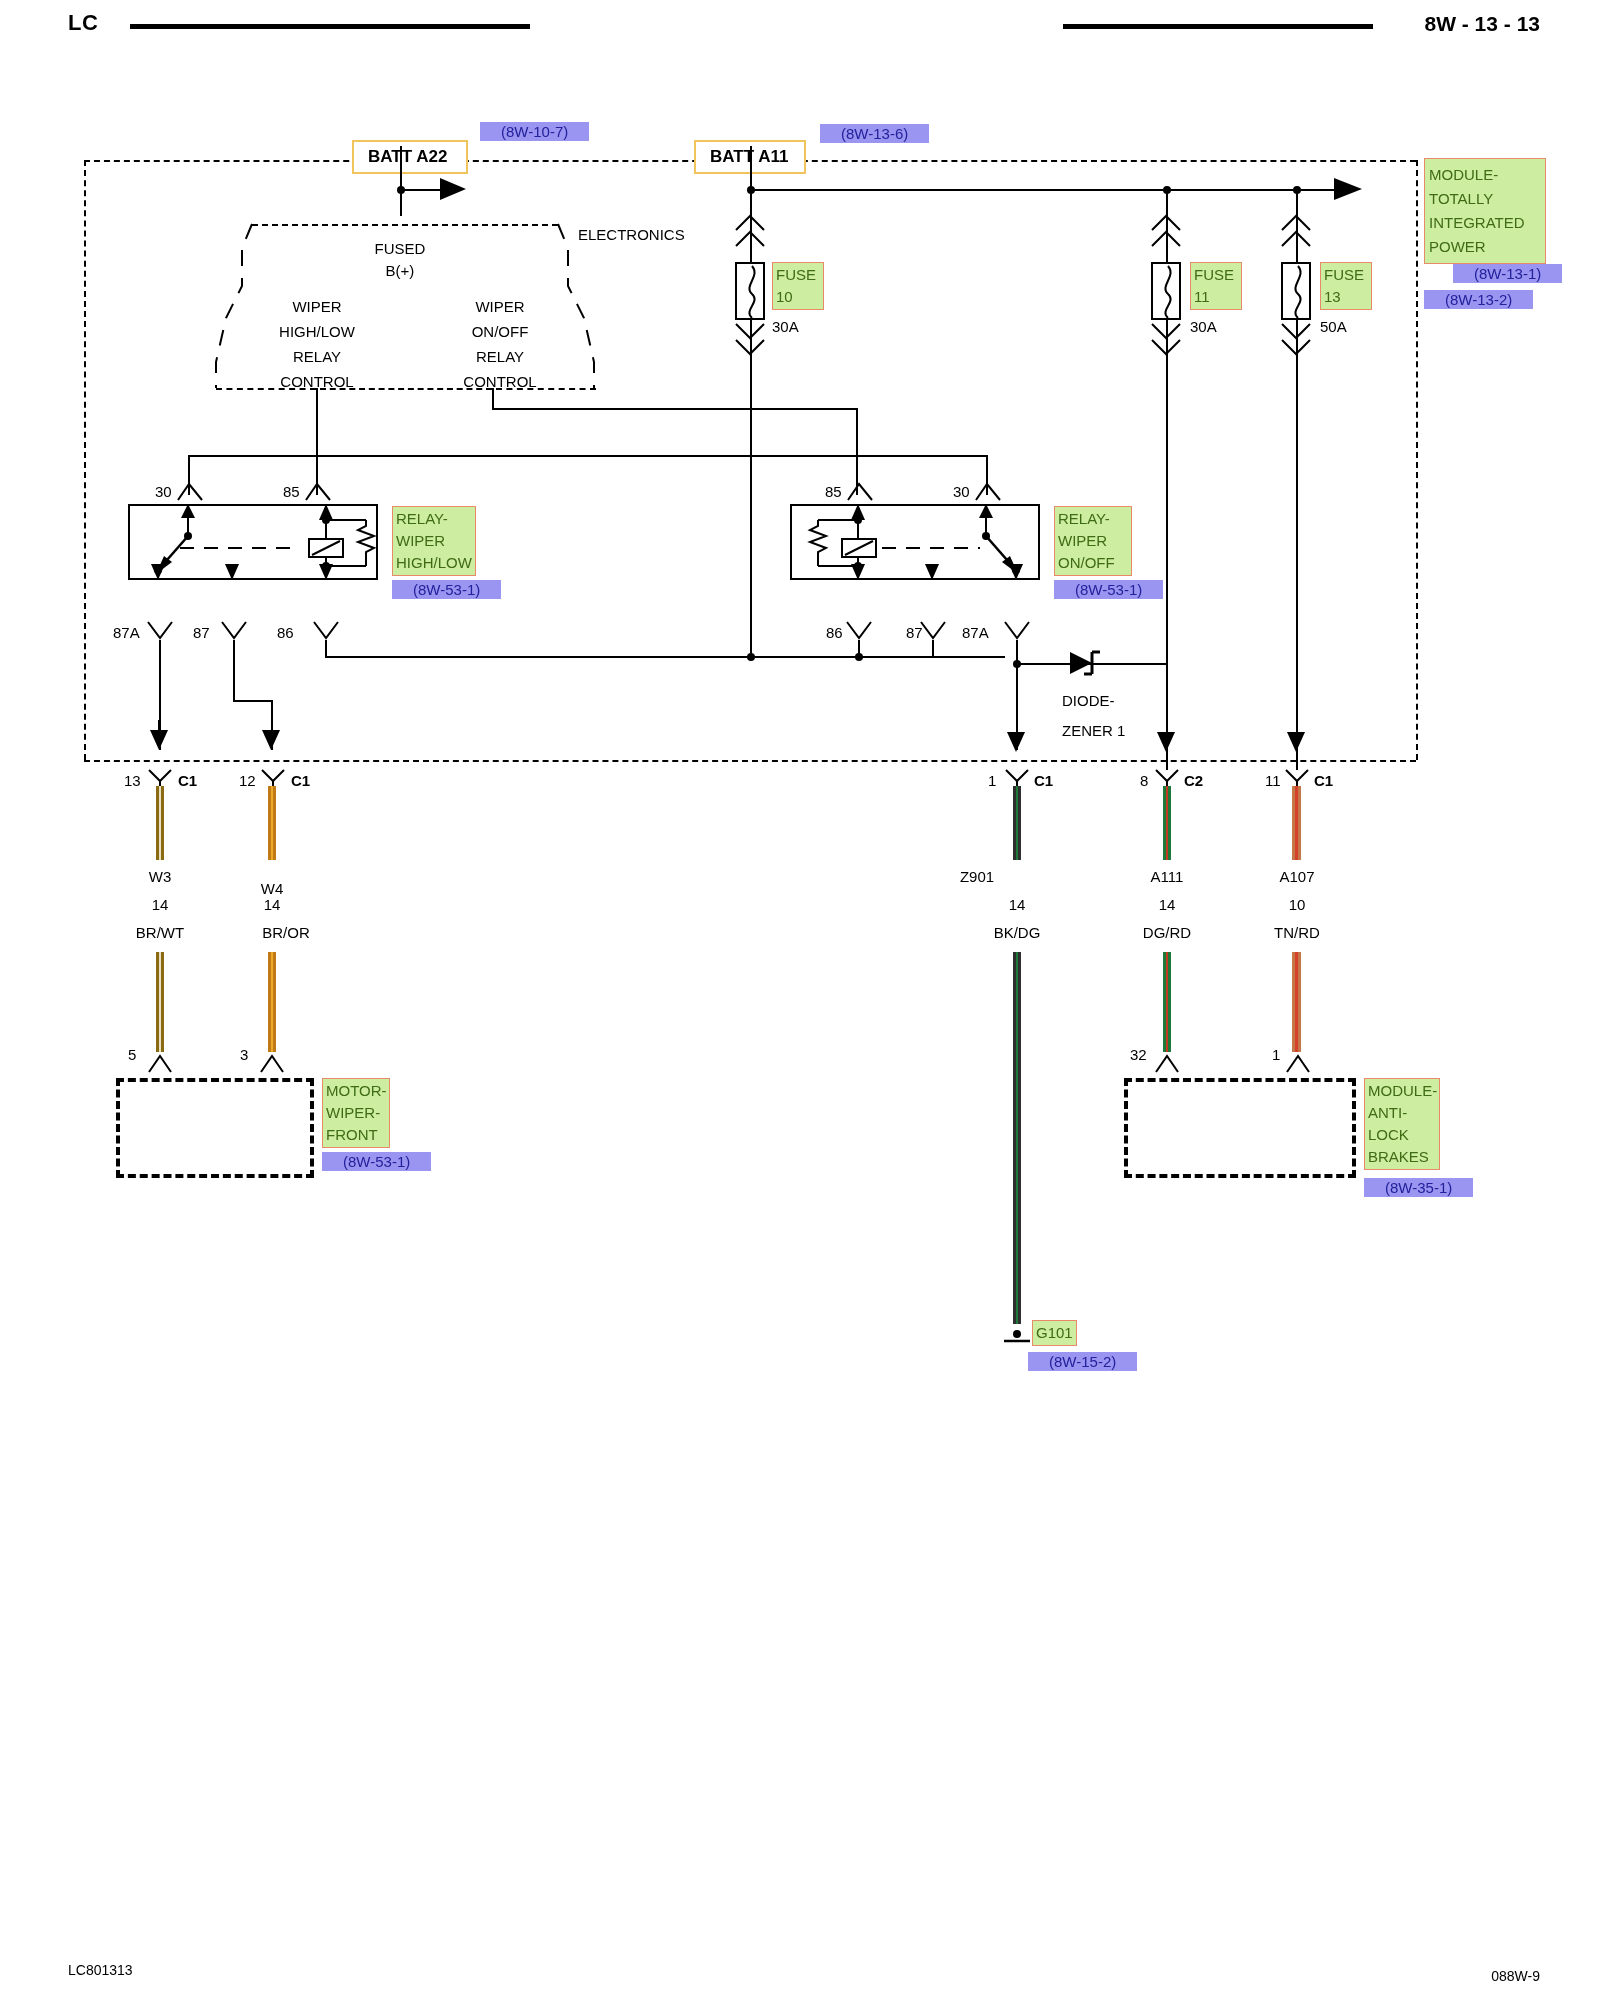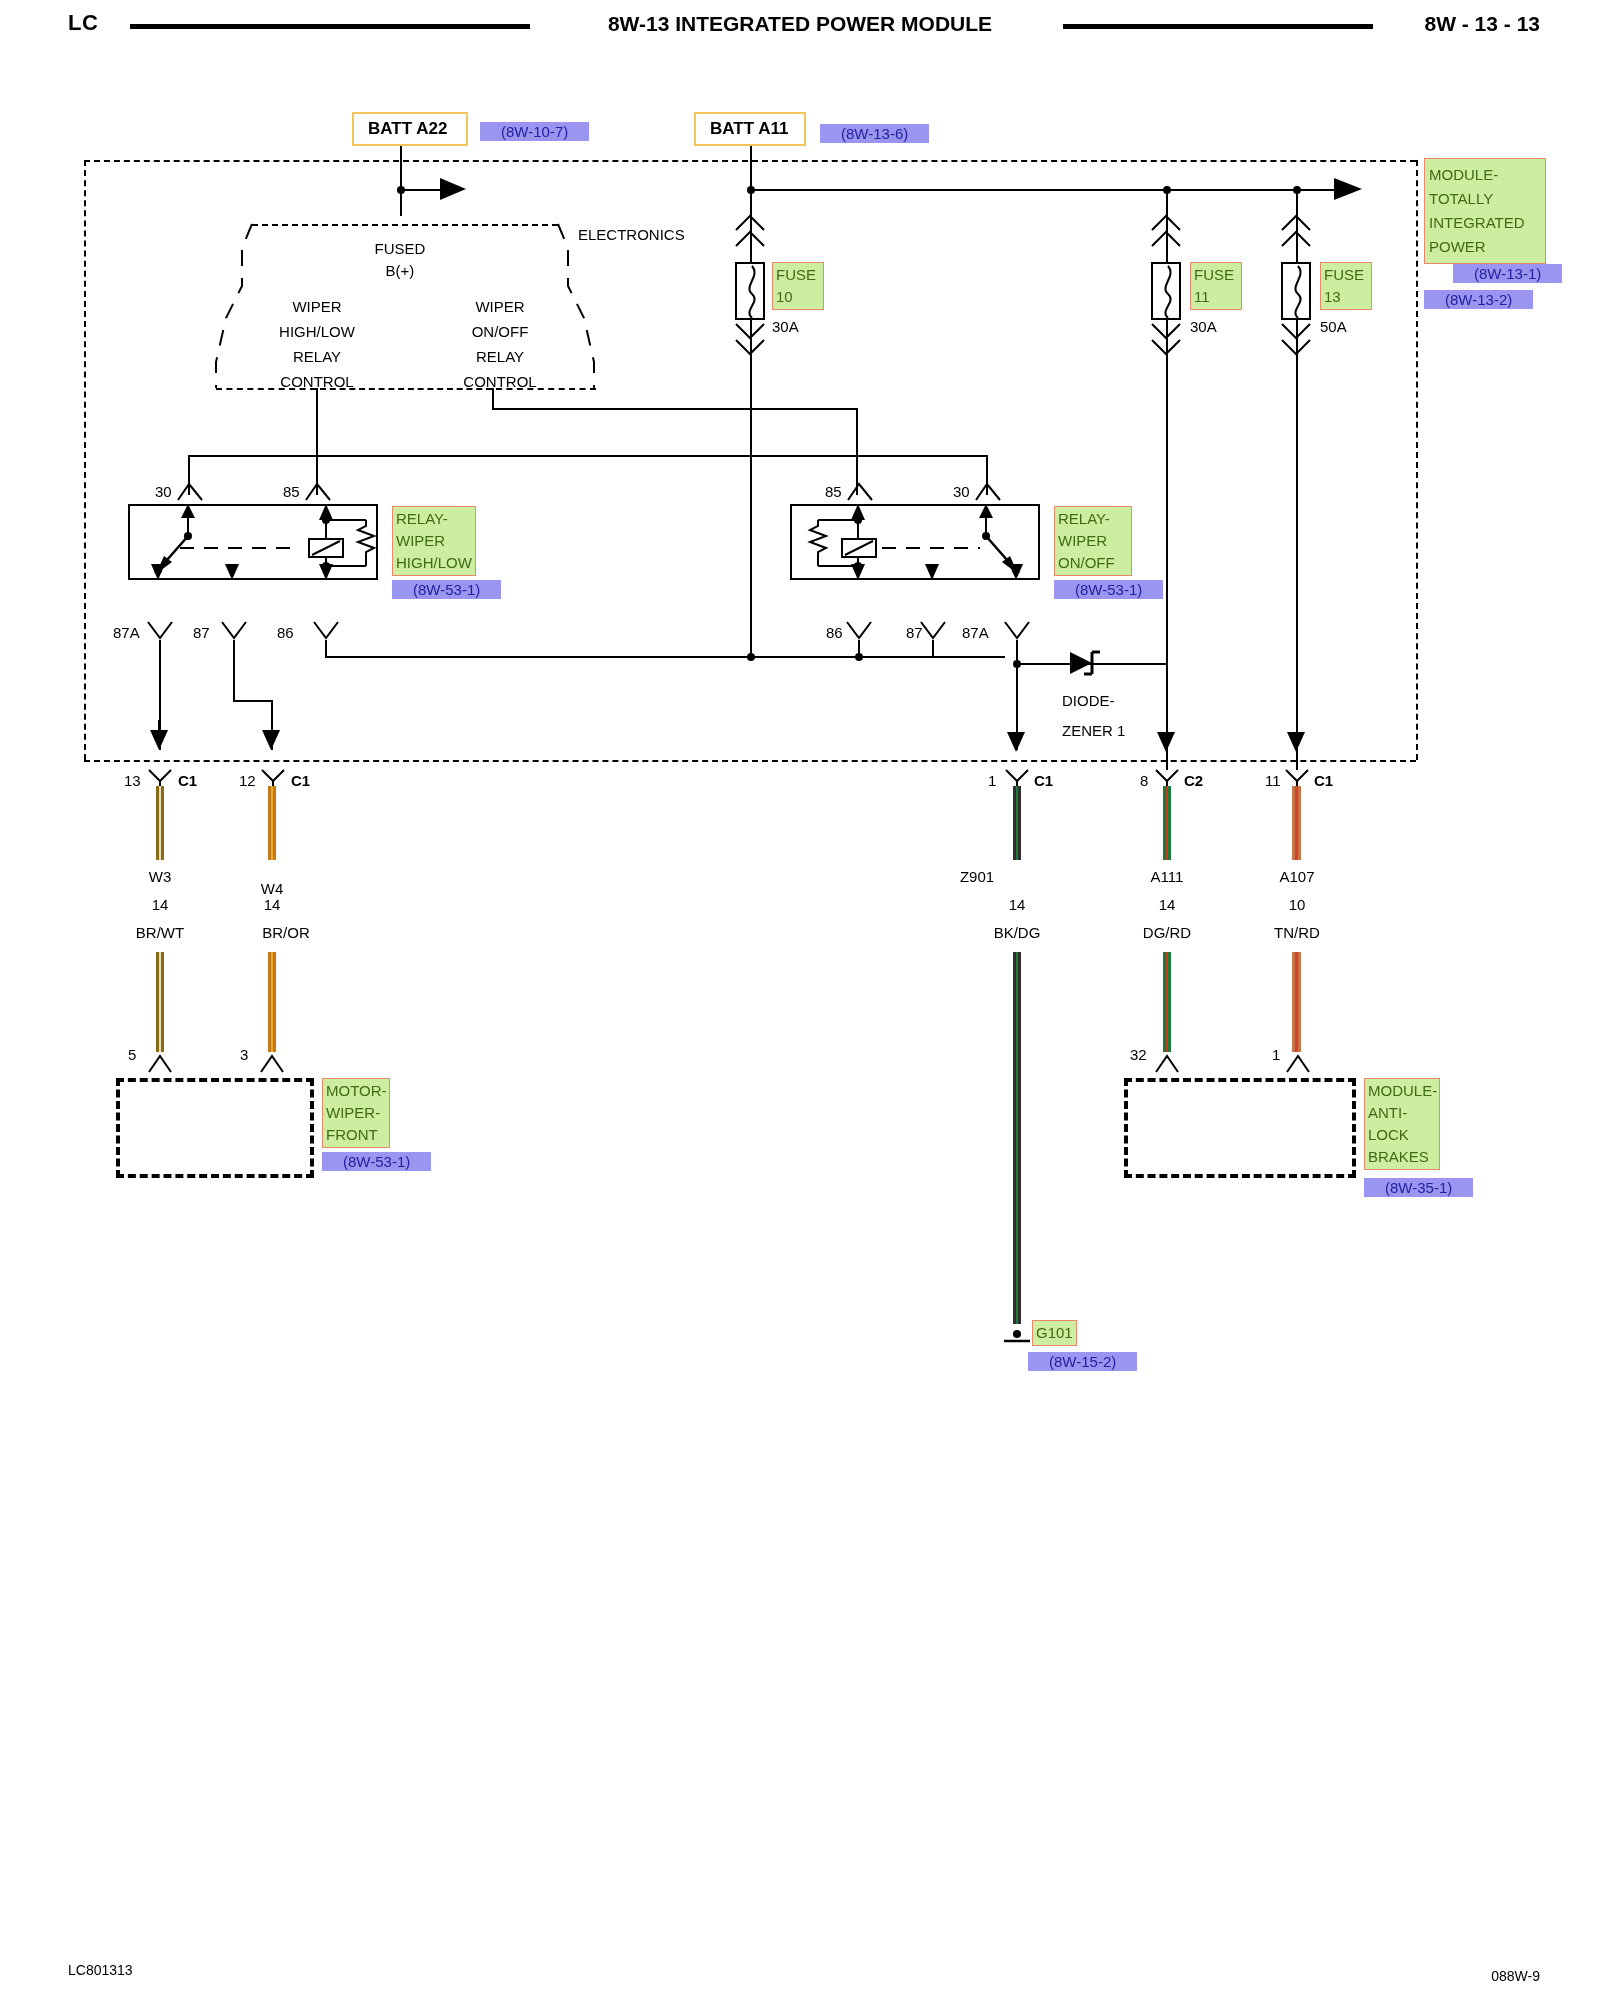--- a/index.html
+++ b/index.html
@@ -57,20 +57,21 @@
   
   .batt-box {
     position:absolute;
     border:2px solid #f2c55c;
     background:#fff;
     font-size:17px; font-weight:bold;
     display:flex; align-items:center;
     padding:0 14px;
     height:34px;
     color:#000;
+    margin-top:28px;
   }
   .ref-purple {
     position:absolute;
     background:#9a95f0;
     color:#23219c;
     font-size:15px;
     padding:1px 21px;
     white-space:nowrap;
   }
   .lbl-green {
@@ -110,21 +111,20 @@
   }
   svg { position:absolute; overflow:visible; }
 </style>
 </head>
 <body>
 
 <div class="page">
 
   <div class="hdr-left">LC</div>
   <div class="hdr-rule l"></div>
-  <div class="hdr-title">8W-13 INTEGRATED POWER MODULE</div>
   <div class="hdr-rule r"></div>
   <div class="hdr-right">8W - 13 - 13</div>
 
   <div class="dash-h" style="left:84px;  top:160px; width:1332px;"></div>
   <div class="dash-v" style="left:84px;  top:160px; height:600px;"></div>
   <div class="dash-v" style="left:1416px;top:160px; height:600px;"></div>
   <div class="dash-h" style="left:84px;  top:760px; width:1332px;"></div>
 
   <div class="lbl-green multi" style="left:1424px; top:158px; width:122px; padding:4px 4px;">
     <div>MODULE-</div>

